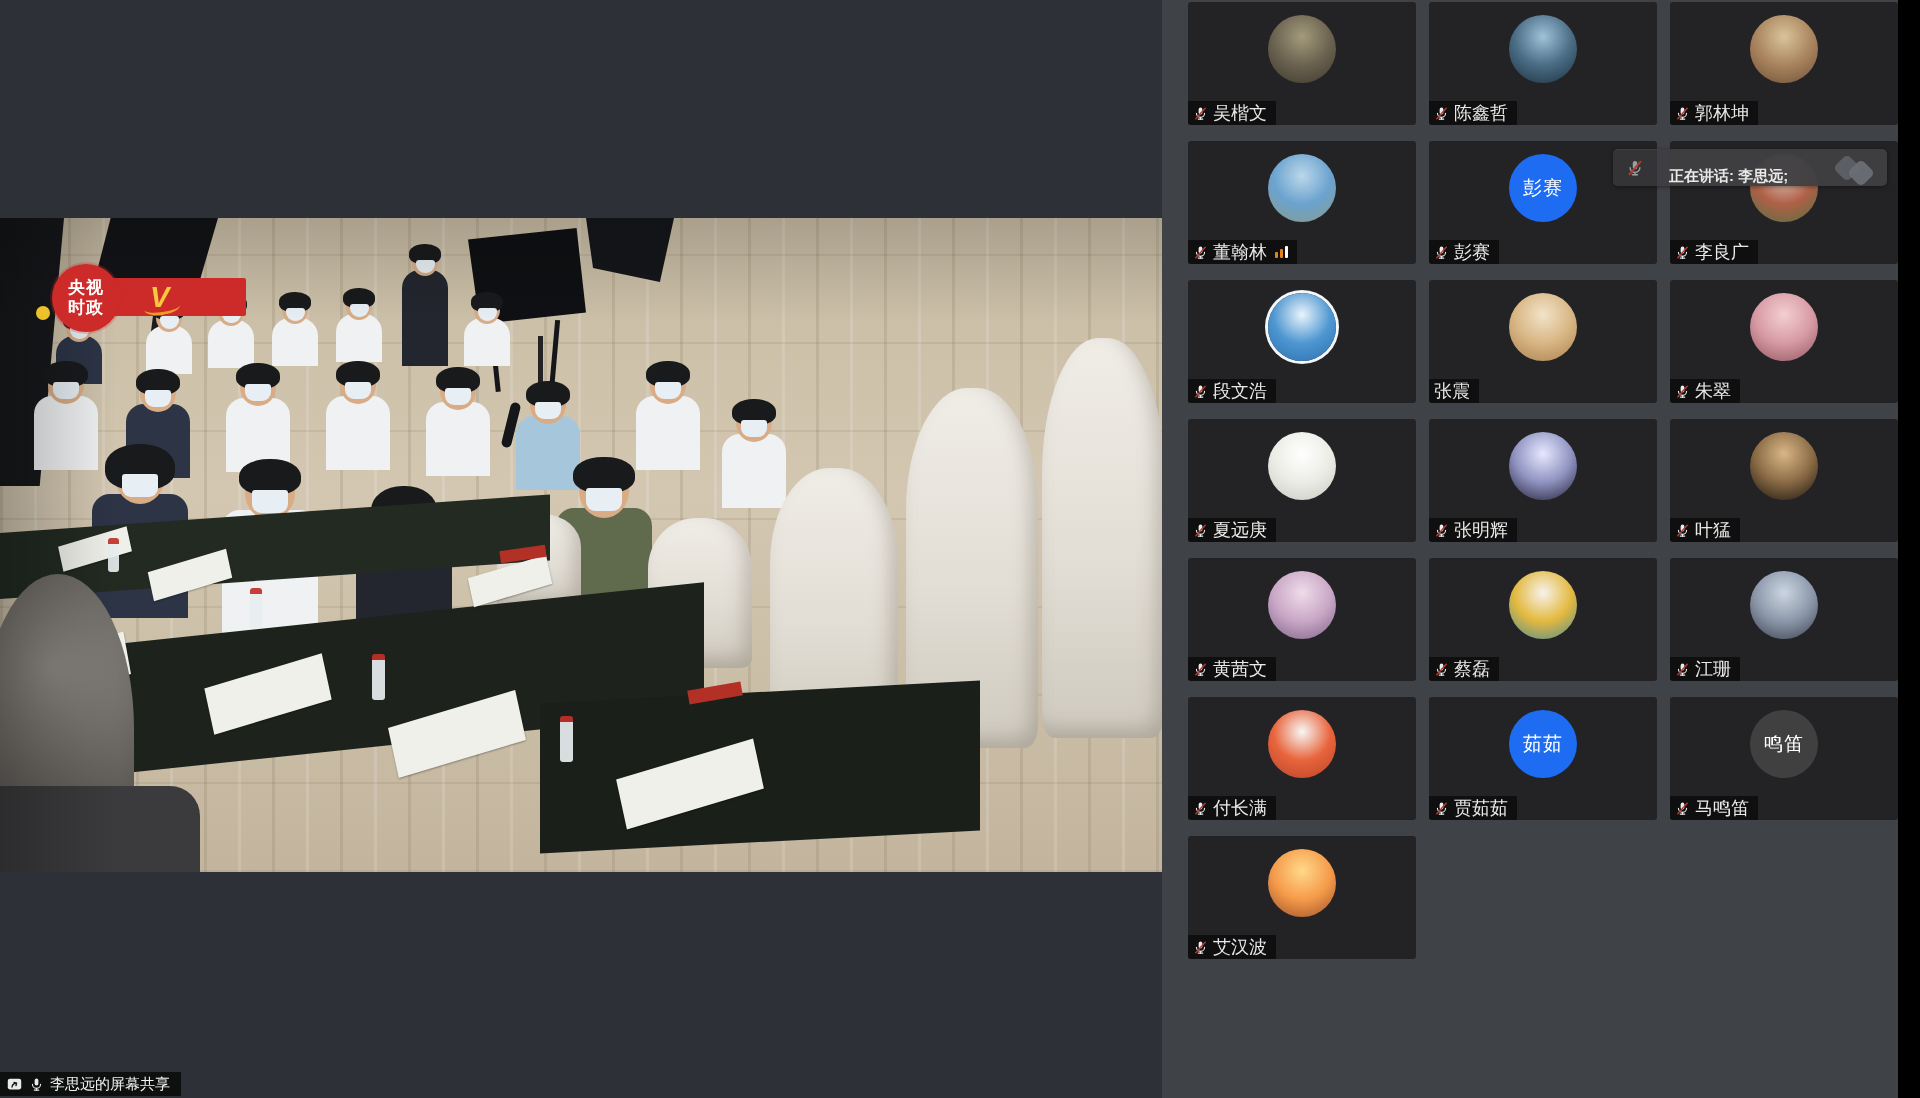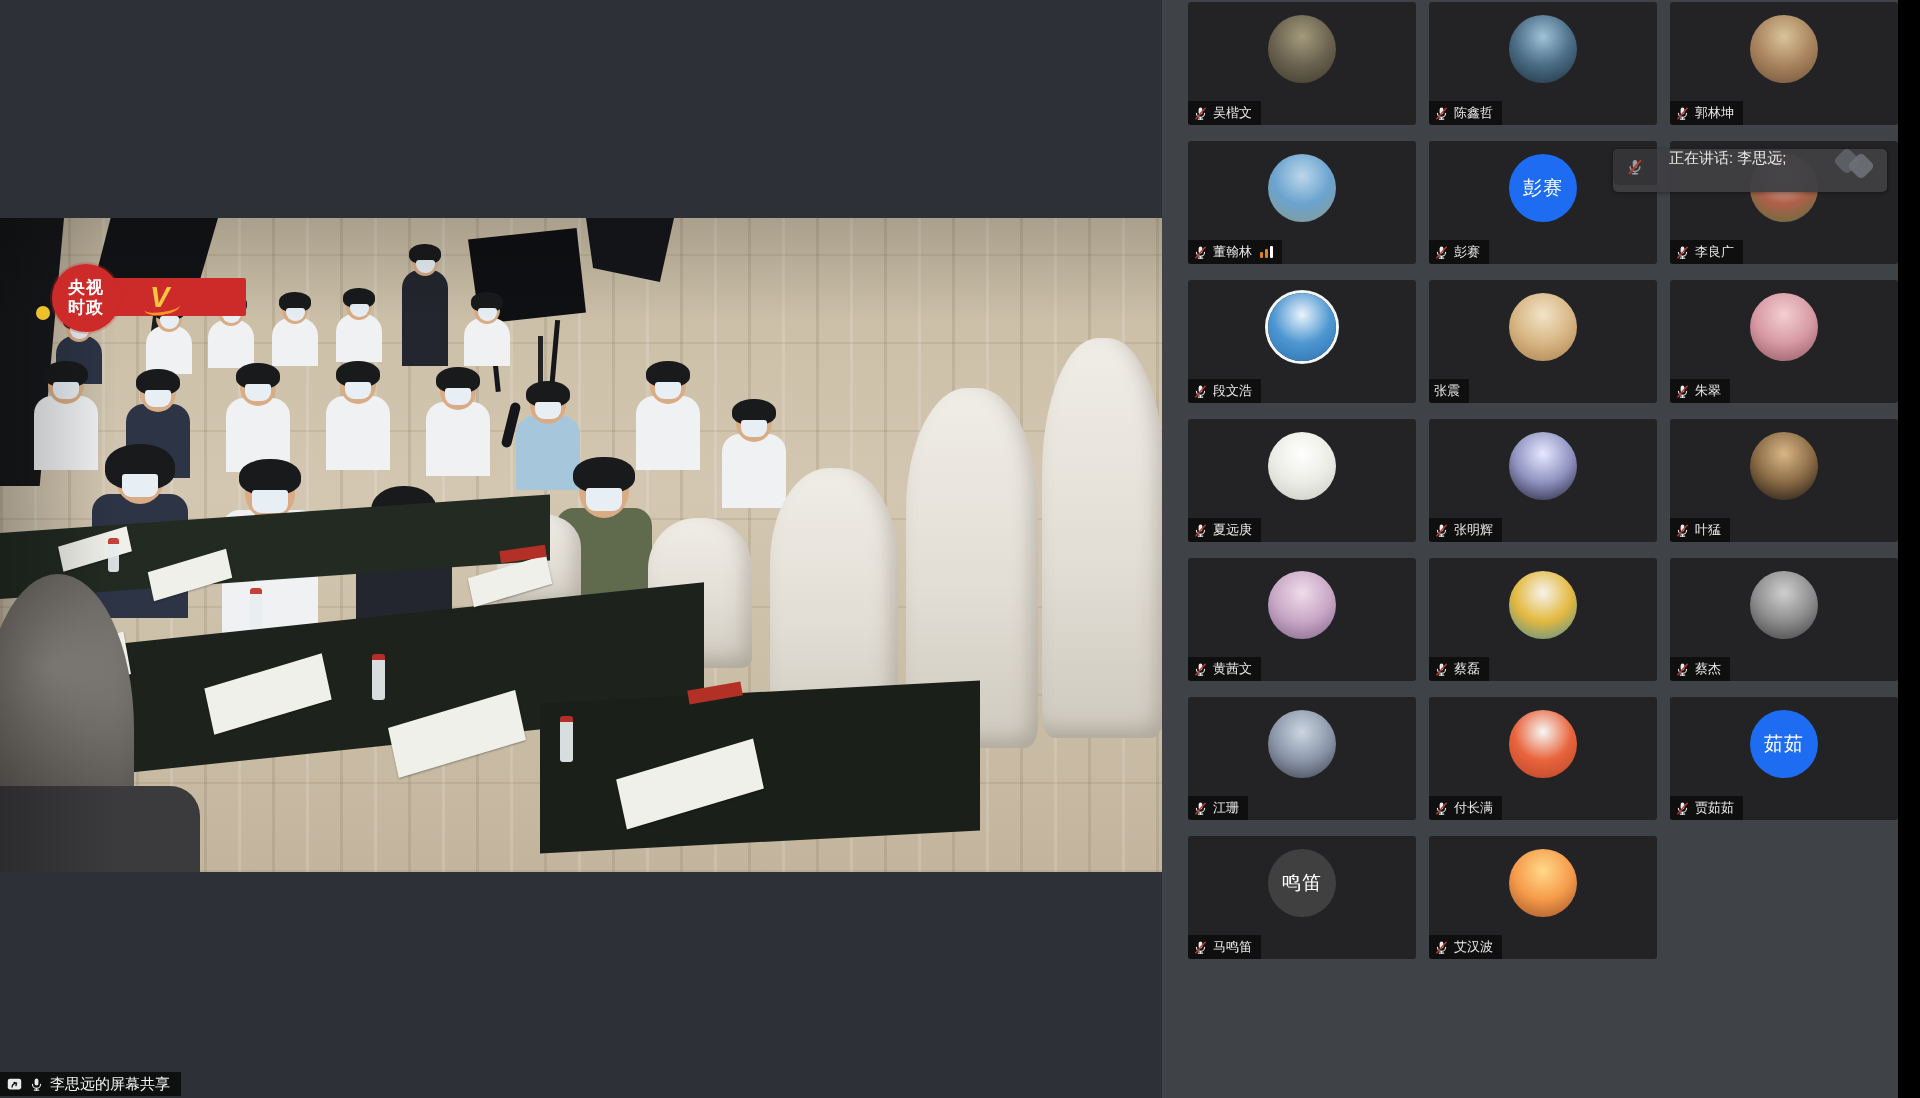--- a/index.html
+++ b/index.html
@@ -89,28 +89,28 @@
   .grid{position:absolute;left:0;top:0;width:736px;height:1098px;background:#3f4247;
     display:grid;grid-template-columns:repeat(3,228px);grid-auto-rows:123px;gap:16px 13px;
     padding:2px 0 0 26px;box-sizing:border-box;}
   .right-strip{position:absolute;right:0;top:0;width:22px;height:1098px;background:#000;}
   .tile{position:relative;background:#232326;border-radius:3px;overflow:hidden;}
   .avatar{position:absolute;left:50%;top:13px;transform:translateX(-50%);width:68px;height:68px;border-radius:50%;
     display:flex;align-items:center;justify-content:center;color:#fff;font-size:19px;font-weight:500;letter-spacing:1px;}
   .avatar.ring{box-shadow:0 0 0 3px #f3f7fa;}
   .name-tag{position:absolute;left:0;bottom:0;display:flex;align-items:center;gap:5px;
     background:rgba(12,12,12,.85);height:24px;padding:0 9px 0 5px;max-width:100%;box-sizing:border-box;}
-  .pname{color:#e9e9e9;font-size:13px;white-space:nowrap;}
+  .pname{color:#e9e9e9;font-size:18px;white-space:nowrap;}
   .net{display:flex;align-items:flex-end;gap:2px;margin-left:3px;}
   .net i{display:block;width:3px;background:#e0821e;border-radius:1px;}
   .net i:nth-child(1){height:6px;} .net i:nth-child(2){height:9px;} .net i:nth-child(3){height:12px;background:#fff;}
 
   
-  .speak-banner{position:absolute;left:451px;top:149px;width:274px;height:43px;background:rgba(64,64,67,.96);
-    border-radius:5px;display:flex;align-items:flex-start;z-index:30;box-shadow:0 1px 4px rgba(0,0,0,.4);}
+  .speak-banner{position:absolute;left:451px;top:149px;width:274px;height:37px;background:rgba(64,64,67,.96);
+    border-radius:5px;display:flex;align-items:flex-end;z-index:30;box-shadow:0 1px 4px rgba(0,0,0,.4);font-weight:bold;}
   .sb-micbox{width:44px;height:36px;background:rgba(52,52,55,.95);border-radius:5px 0 0 5px;
     display:flex;align-items:center;justify-content:center;}
   .sb-text{color:#e8e8e6;font-size:15px;margin-left:12px;white-space:nowrap;}
   .sb-logo{margin-left:auto;margin-right:8px;position:relative;width:46px;height:30px;}
   .sb-logo i{position:absolute;display:block;width:20px;height:20px;border-radius:5px;transform:rotate(45deg);}
   .sb-logo .d1{left:4px;top:2px;background:#5b5e63;}
   .sb-logo .d2{left:18px;top:7px;background:#6b6f75;opacity:.92;}
 </style>
 </head>
 <body>
@@ -489,34 +489,20 @@
     <div class="avatar" style="background: radial-gradient(circle at 50% 32%, rgb(246, 242, 236), rgb(227, 185, 63), rgb(76, 138, 150));"></div>
     <div class="name-tag">
       <svg class="mic" width="15" height="15" viewBox="0 0 24 24">
         <rect x="9" y="2.5" width="6" height="11" rx="3" fill="#ececec"></rect>
         <path d="M5.5 11.5a6.5 6.5 0 0 0 13 0" fill="none" stroke="#ececec" stroke-width="1.8" stroke-linecap="round"></path>
         <line x1="12" y1="18" x2="12" y2="21" stroke="#ececec" stroke-width="1.8" stroke-linecap="round"></line>
         <line x1="8.5" y1="21" x2="15.5" y2="21" stroke="#ececec" stroke-width="1.8" stroke-linecap="round"></line>
         <line x1="19.5" y1="3.5" x2="4.5" y2="20.5" stroke="#b23a30" stroke-width="2.4" stroke-linecap="round"></line>
       </svg>
       <span class="pname">蔡磊</span>
-
-    </div>
-  </div>
-        <div class="tile">
-    <div class="avatar" style="background: radial-gradient(circle at 50% 32%, rgb(207, 207, 207), rgb(142, 142, 142), rgb(60, 60, 60));"></div>
-    <div class="name-tag">
-      <svg class="mic" width="15" height="15" viewBox="0 0 24 24">
-        <rect x="9" y="2.5" width="6" height="11" rx="3" fill="#ececec"></rect>
-        <path d="M5.5 11.5a6.5 6.5 0 0 0 13 0" fill="none" stroke="#ececec" stroke-width="1.8" stroke-linecap="round"></path>
-        <line x1="12" y1="18" x2="12" y2="21" stroke="#ececec" stroke-width="1.8" stroke-linecap="round"></line>
-        <line x1="8.5" y1="21" x2="15.5" y2="21" stroke="#ececec" stroke-width="1.8" stroke-linecap="round"></line>
-        <line x1="19.5" y1="3.5" x2="4.5" y2="20.5" stroke="#b23a30" stroke-width="2.4" stroke-linecap="round"></line>
-      </svg>
-      <span class="pname">蔡杰</span>
 
     </div>
   </div>
         <div class="tile">
     <div class="avatar" style="background: radial-gradient(circle at 50% 32%, rgb(204, 214, 226), rgb(140, 152, 170), rgb(58, 63, 76));"></div>
     <div class="name-tag">
       <svg class="mic" width="15" height="15" viewBox="0 0 24 24">
         <rect x="9" y="2.5" width="6" height="11" rx="3" fill="#ececec"></rect>
         <path d="M5.5 11.5a6.5 6.5 0 0 0 13 0" fill="none" stroke="#ececec" stroke-width="1.8" stroke-linecap="round"></path>
         <line x1="12" y1="18" x2="12" y2="21" stroke="#ececec" stroke-width="1.8" stroke-linecap="round"></line>

